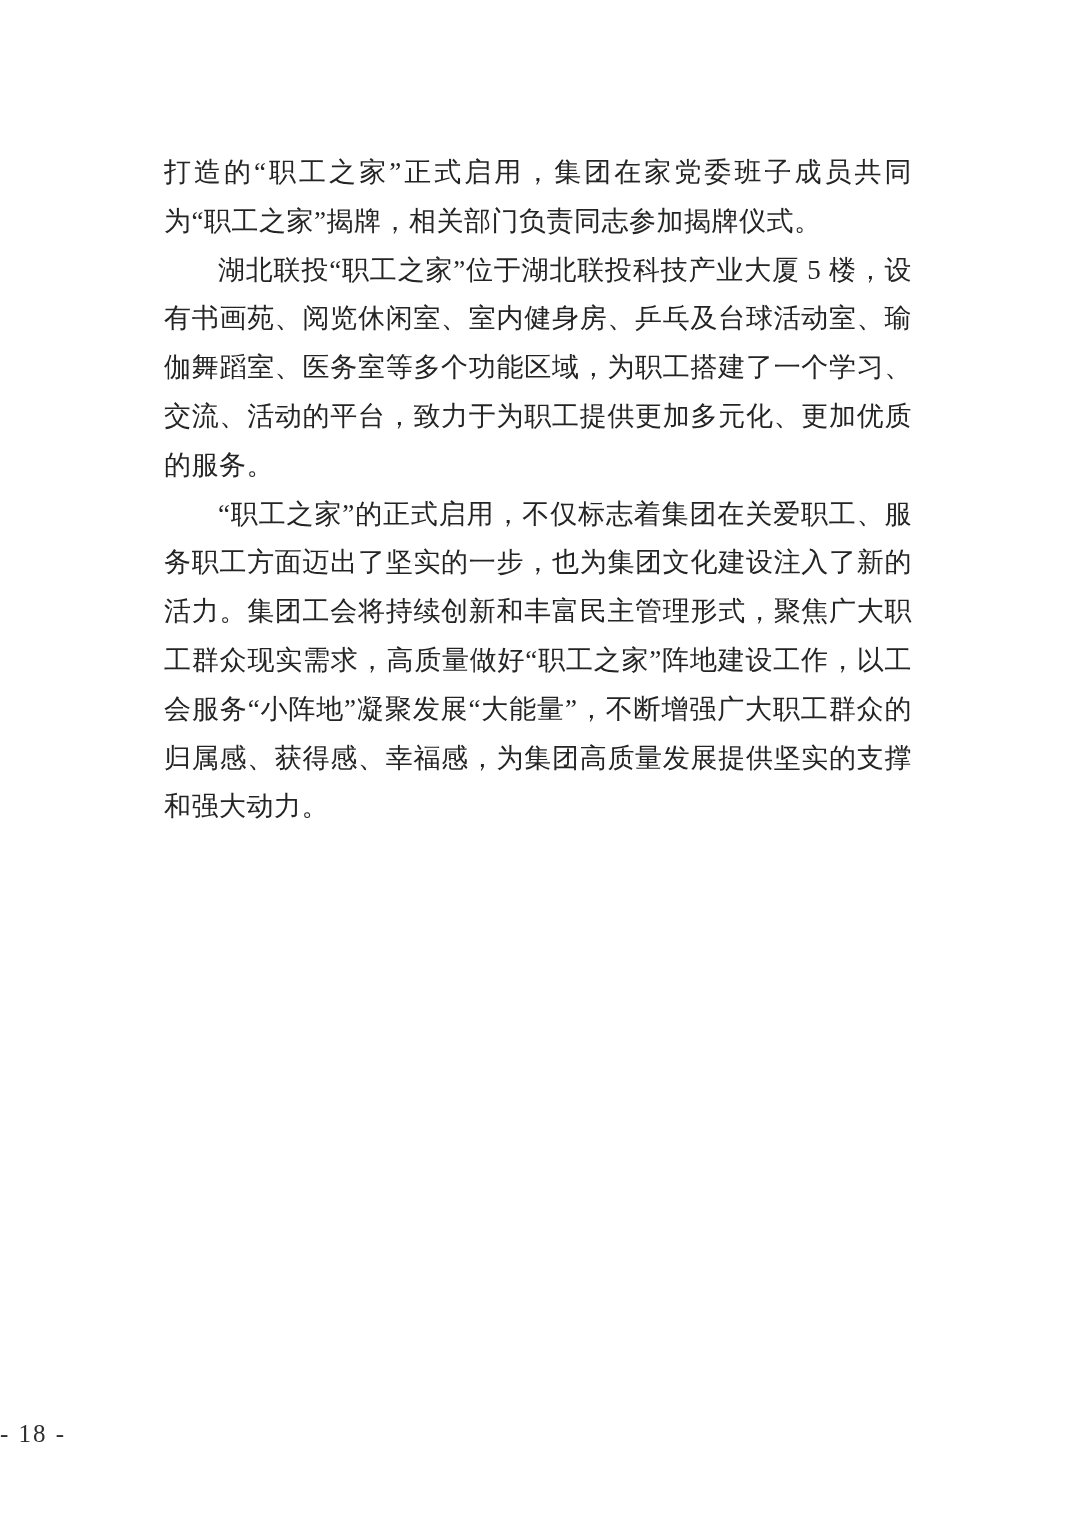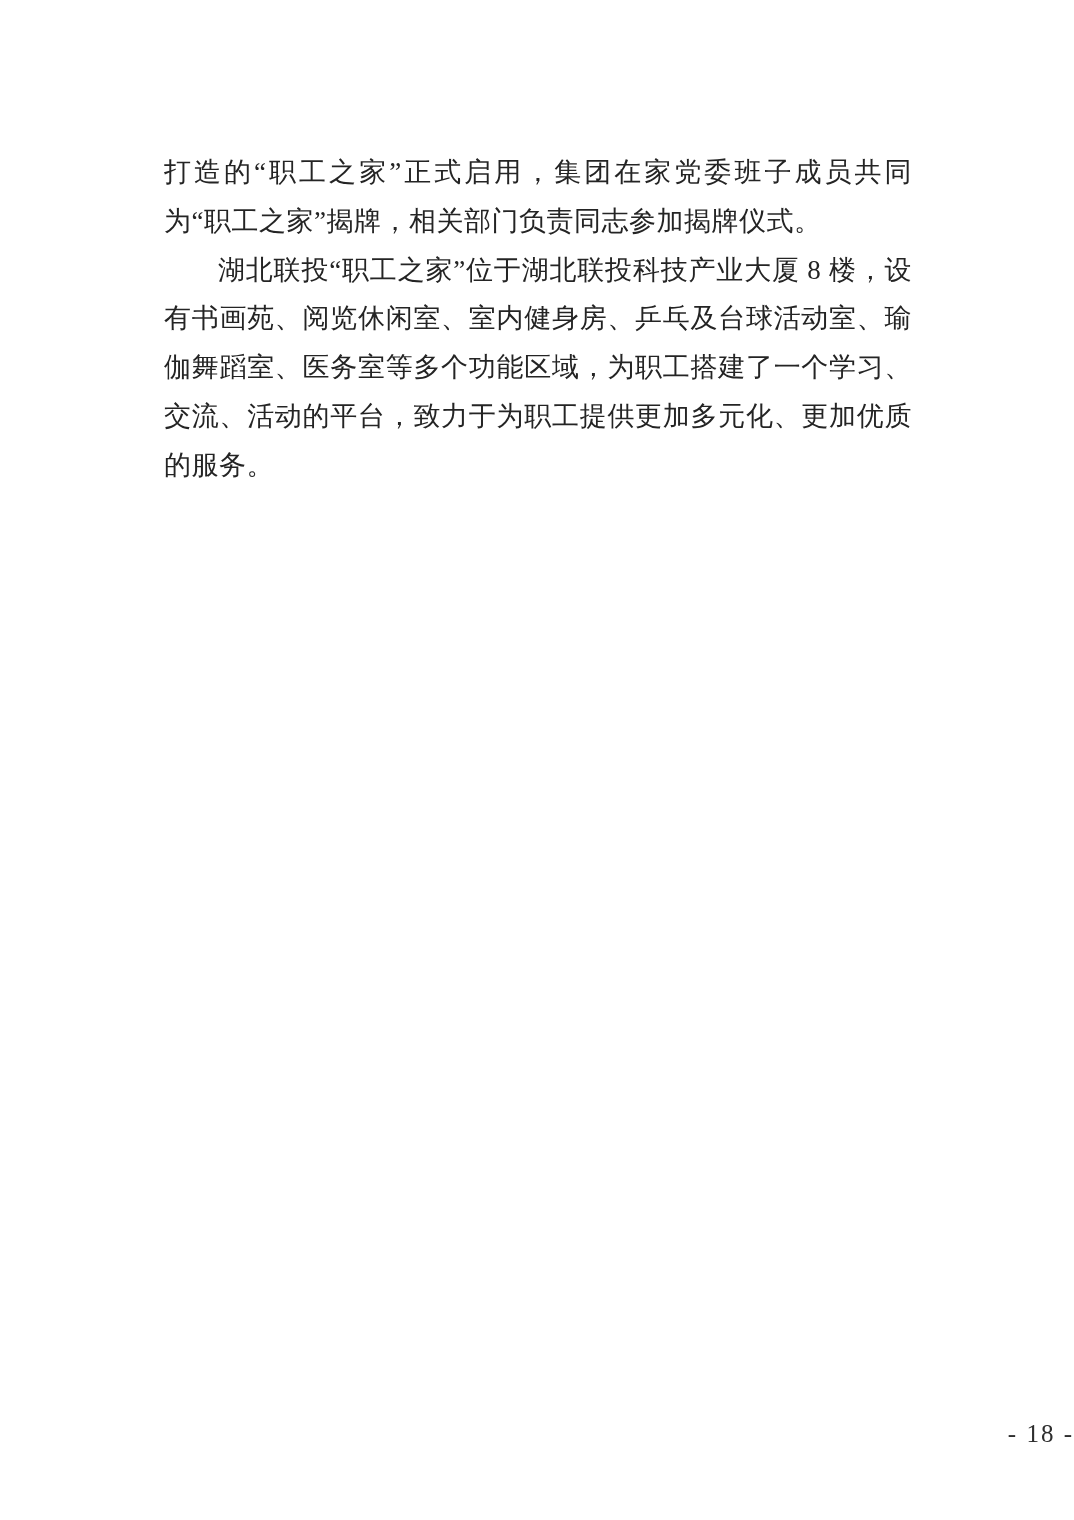--- a/index.html
+++ b/index.html
@@ -38,28 +38,29 @@
     padding: 0;
   }
   .content p.indent {
     text-indent: 2em;
   }
   .footer {
     position: absolute;
     left: 0;
     top: 1408px;
     width: 1074px;
-    text-align: right;
+    text-align: left;
     color: #2e2e2e;
     font-size: 25px;
     letter-spacing: 2px;
   }
 </style>
 </head>
 <body>
 
 <div class="page">
   <div class="content" id="paragraph-container">
       <p>打造的“职工之家”正式启用，集团在家党委班子成员共同为“职工之家”揭牌，相关部门负责同志参加揭牌仪式。</p>
-      <p class="indent">湖北联投“职工之家”位于湖北联投科技产业大厦 8 楼，设有书画苑、阅览休闲室、室内健身房、乒乓及台球活动室、瑜伽舞蹈室、医务室等多个功能区域，为职工搭建了一个学习、交流、活动的平台，致力于为职工提供更加多元化、更加优质的服务。</p>
+      <p class="indent">湖北联投“职工之家”位于湖北联投科技产业大厦 5 楼，设有书画苑、阅览休闲室、室内健身房、乒乓及台球活动室、瑜伽舞蹈室、医务室等多个功能区域，为职工搭建了一个学习、交流、活动的平台，致力于为职工提供更加多元化、更加优质的服务。</p>
+      <p class="indent">“职工之家”的正式启用，不仅标志着集团在关爱职工、服务职工方面迈出了坚实的一步，也为集团文化建设注入了新的活力。集团工会将持续创新和丰富民主管理形式，聚焦广大职工群众现实需求，高质量做好“职工之家”阵地建设工作，以工会服务“小阵地”凝聚发展“大能量”，不断增强广大职工群众的归属感、获得感、幸福感，为集团高质量发展提供坚实的支撑和强大动力。</p>
     </div>
   <div class="footer">- 18 -</div>
 </div>
 
 </body></html>

